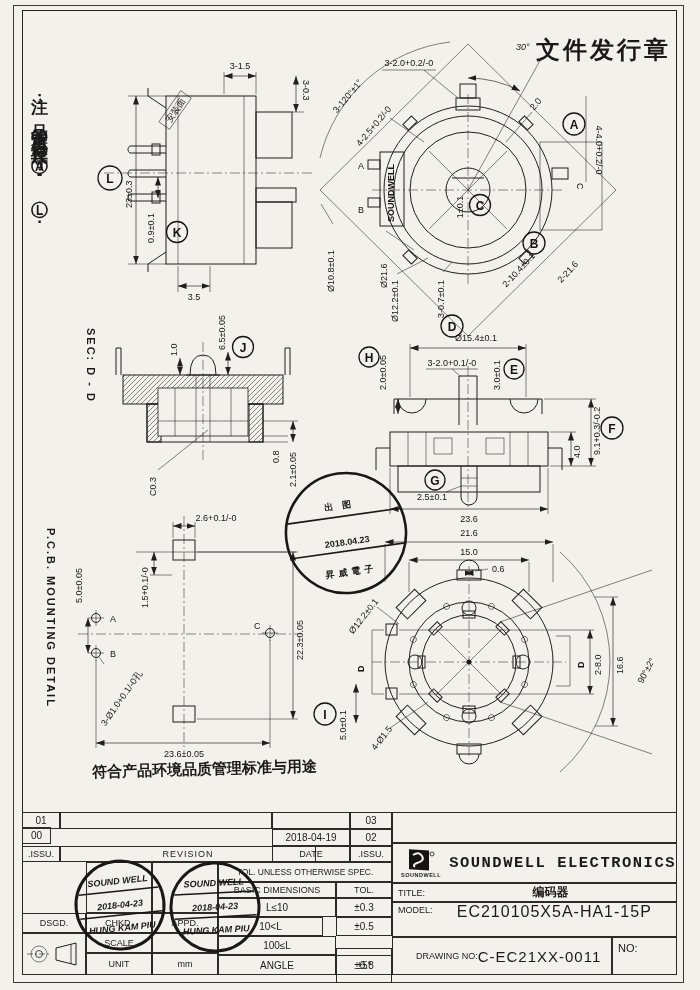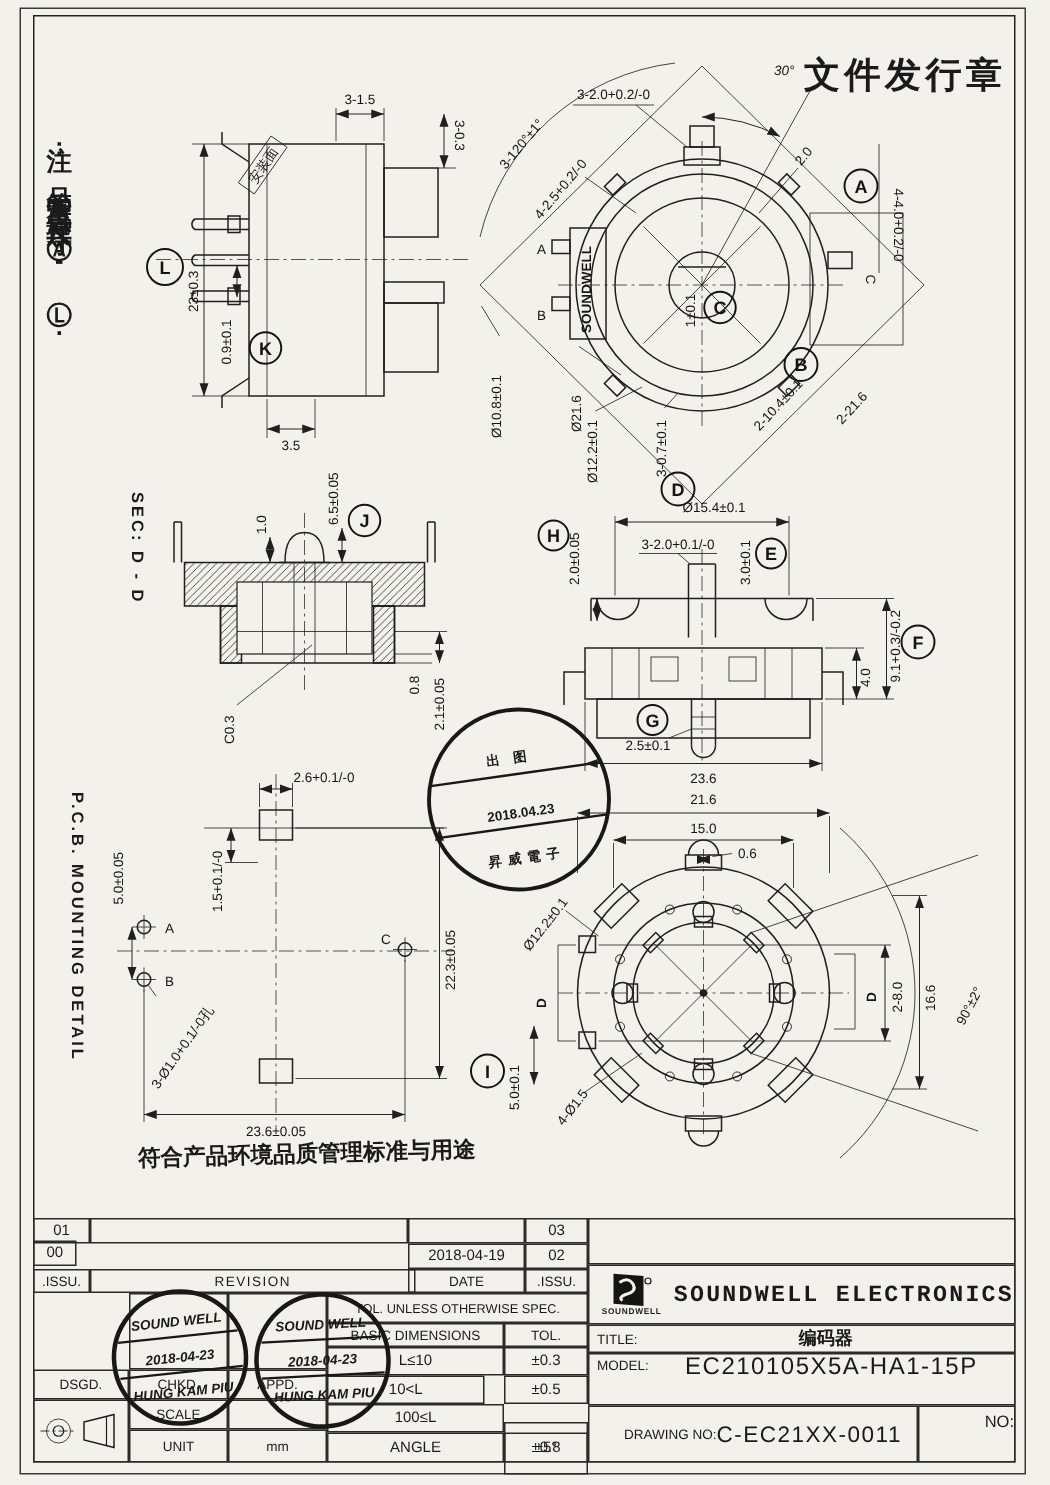--- a/index.html
+++ b/index.html
@@ -415,21 +415,21 @@
 <div class="tb">
 
   <div class="cell" style="left:0;top:0;width:38px;height:17px">01</div>
   <div class="cell" style="left:38px;top:0;width:212px;height:17px"></div>
   <div class="cell" style="left:250px;top:0;width:78px;height:17px"></div>
   <div class="cell" style="left:328px;top:0;width:42px;height:17px">03</div>
   <div class="cell" style="left:0;top:15px;width:29px;height:17px">00</div>
   <div class="cell" style="left:250px;top:17px;width:78px;height:17px;font-size:10px">2018-04-19</div>
   <div class="cell" style="left:328px;top:17px;width:42px;height:17px">02</div>
   <div class="cell lbl9" style="left:0;top:34px;width:38px;height:16px">.ISSU.</div>
-  <div class="cell lbl9" style="left:38px;top:34px;width:217px;height:16px;letter-spacing:1px">REVISION</div>
+  <div class="cell lbl9" style="left:38px;top:34px;width:256px;height:16px;letter-spacing:1px">REVISION</div>
   <div class="cell lbl9" style="left:250px;top:34px;width:78px;height:16px">DATE</div>
   <div class="cell lbl9" style="left:328px;top:34px;width:42px;height:16px">.ISSU.</div>
 
   <div class="cell" style="left:64px;top:50px;width:66px;height:51px"></div>
   <div class="cell" style="left:130px;top:50px;width:66px;height:51px"></div>
   <div class="cell lbl9" style="left:0;top:101px;width:64px;height:20px">DSGD.</div>
   <div class="cell lbl9" style="left:64px;top:101px;width:66px;height:20px">CHKD.</div>
   <div class="cell lbl9" style="left:130px;top:101px;width:66px;height:20px">APPD.</div>
 
   <div class="cell" style="left:0;top:121px;width:64px;height:42px">
@@ -474,21 +474,21 @@
     <span style="flex:1;text-align:center;font-size:12px;font-weight:600">编码器</span>
   </div>
   <div class="cell" style="left:370px;top:90px;width:285px;height:35px;align-items:flex-start;justify-content:flex-start;flex-direction:row">
     <span style="font-size:9px;padding:2px 0 0 5px">MODEL:</span>
     <span style="width:100%;text-align:center;font-size:16px;letter-spacing:1px">EC210105X5A-HA1-15P</span>
   </div>
   <div class="cell" style="left:370px;top:125px;width:220px;height:38px;justify-content:flex-start">
     <span style="font-size:9px;padding-left:23px">DRAWING NO:</span>
     <span style="flex:1;text-align:left;font-size:15px;letter-spacing:1px">C-EC21XX-0011</span>
   </div>
-  <div class="cell" style="left:590px;top:125px;width:65px;height:38px;align-items:flex-start;justify-content:flex-end">
+  <div class="cell" style="left:590px;top:125px;width:65px;height:38px;align-items:flex-start;justify-content:flex-start">
     <span style="font-size:11px;padding:4px 0 0 5px">NO:</span>
   </div>
   <div class="cell" style="left:370px;top:0;width:285px;height:31px"></div>
 </div>
 
 <svg class="abs" style="left:60px;top:853px" width="220" height="110" viewBox="0 0 220 110">
   <g class="stamp" transform="rotate(-6 60 52)">
     <circle cx="60" cy="52" r="44" fill="none" stroke="#181816" stroke-width="3"></circle>
     <line x1="20" y1="38" x2="100" y2="38" stroke="#181816" stroke-width="1.5"></line>
     <line x1="19" y1="62" x2="101" y2="62" stroke="#181816" stroke-width="1.5"></line>

